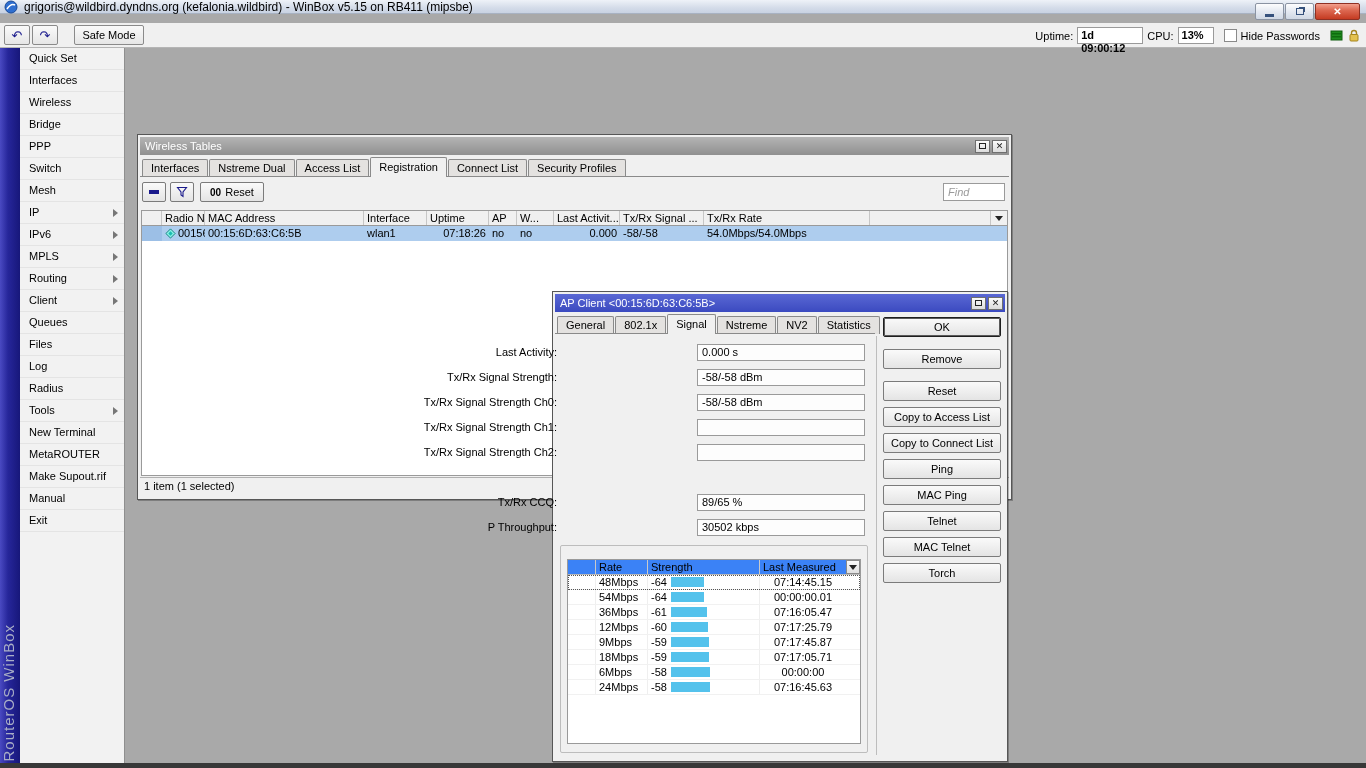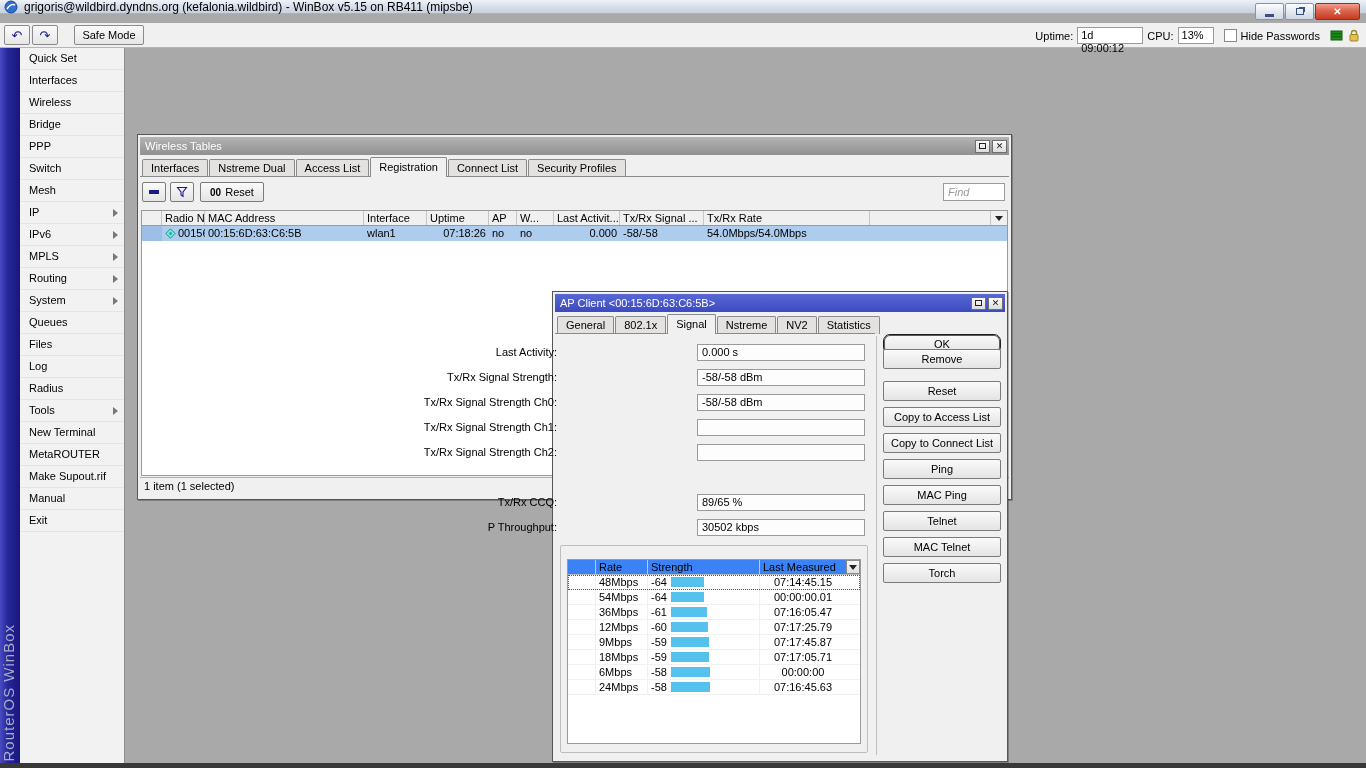--- a/index.html
+++ b/index.html
@@ -20,21 +20,21 @@
   .restsq { width:8px; height:7px; border:1px solid #35517c; background:transparent; box-shadow:2px -2px 0 -1px #35517c; }
 
   .topbar { position:absolute; left:0; top:23px; width:1366px; height:25px; background:#f0f0f0;
     border-bottom:1px solid #b5b5b5; display:flex; align-items:center; }
   .tbtn { height:20px; border:1px solid #8a8a8a; border-radius:2px; background:linear-gradient(#fafafa,#e6e6e6);
     display:flex; align-items:center; justify-content:center; }
   .undo,.redo { width:26px; margin-left:4px; color:#1a1a8c; font-size:13px; line-height:1; }
   .redo { margin-left:2px; }
   .safemode { width:70px; margin-left:16px; }
   .topright { position:absolute; right:6px; top:0; height:25px; display:flex; align-items:center; gap:4px; }
-  .fieldbox { height:17px; border:1px solid #9a9a9a; background:#fff; padding:1px 3px; line-height:13px; }
+  .fieldbox { height:17px; border:1px solid #9a9a9a; background:#fff; padding:1px 3px; line-height:13px;font-weight:bold; }
   .uptimebox { width:66px; } .cpubox { width:36px; }
   .chk { width:13px; height:13px; border:1px solid #8a8a8a; background:#fff; margin-left:6px; }
   .lockspace { margin-left:6px; display:flex; gap:5px; align-items:center; }
 
   
   .bluestrip { position:absolute; left:0; top:48px; width:20px; height:720px;
     background:linear-gradient(90deg,#4a4ac2,#26269a 40%,#17177a); }
   .brand { position:absolute; left:0px; bottom:6px; width:20px; color:#a9aec6; font-size:15px;
     writing-mode:vertical-rl; transform:rotate(180deg); letter-spacing:1px; white-space:nowrap; }
   .sidebar { position:absolute; left:20px; top:48px; width:105px; height:720px; background:#f2f2f2;
@@ -188,21 +188,21 @@
     <div class="sitem"><span>Interfaces</span></div>
     <div class="sitem"><span>Wireless</span></div>
     <div class="sitem"><span>Bridge</span></div>
     <div class="sitem"><span>PPP</span></div>
     <div class="sitem"><span>Switch</span></div>
     <div class="sitem"><span>Mesh</span></div>
     <div class="sitem"><span>IP</span><span class="subarrow"></span></div>
     <div class="sitem"><span>IPv6</span><span class="subarrow"></span></div>
     <div class="sitem"><span>MPLS</span><span class="subarrow"></span></div>
     <div class="sitem"><span>Routing</span><span class="subarrow"></span></div>
-    <div class="sitem"><span>System</span><span class="subarrow"></span></div>
+    <div class="sitem"><span>Client</span><span class="subarrow"></span></div>
     <div class="sitem"><span>Queues</span></div>
     <div class="sitem"><span>Files</span></div>
     <div class="sitem"><span>Log</span></div>
     <div class="sitem"><span>Radius</span></div>
     <div class="sitem"><span>Tools</span><span class="subarrow"></span></div>
     <div class="sitem"><span>New Terminal</span></div>
     <div class="sitem"><span>MetaROUTER</span></div>
     <div class="sitem"><span>Make Supout.rif</span></div>
     <div class="sitem"><span>Manual</span></div>
     <div class="sitem"><span>Exit</span></div>
@@ -393,21 +393,21 @@
           </div>
           <div class="ss-row">
             <div class="ssc c-blank"></div>
             <div class="ssc c-rate">24Mbps</div>
             <div class="ssc c-strength"><span class="sval">-58</span><span class="sbar" style="width: 39px;"></span></div>
             <div class="ssc c-last">07:16:45.63</div>
           </div>
         </div>
       </div>
 
-      <div class="btn apbtn default" style="top:22px;border-radius:7px;">
+      <div class="btn apbtn default" style="top:5px;">
           <span>OK</span>
         </div>
       <div class="btn apbtn" style="top:37px;">
           <span>Remove</span>
         </div>
       <div class="btn apbtn" style="top:69px;">
           <span>Reset</span>
         </div>
       <div class="btn apbtn" style="top:95px;">
           <span>Copy to Access List</span>

